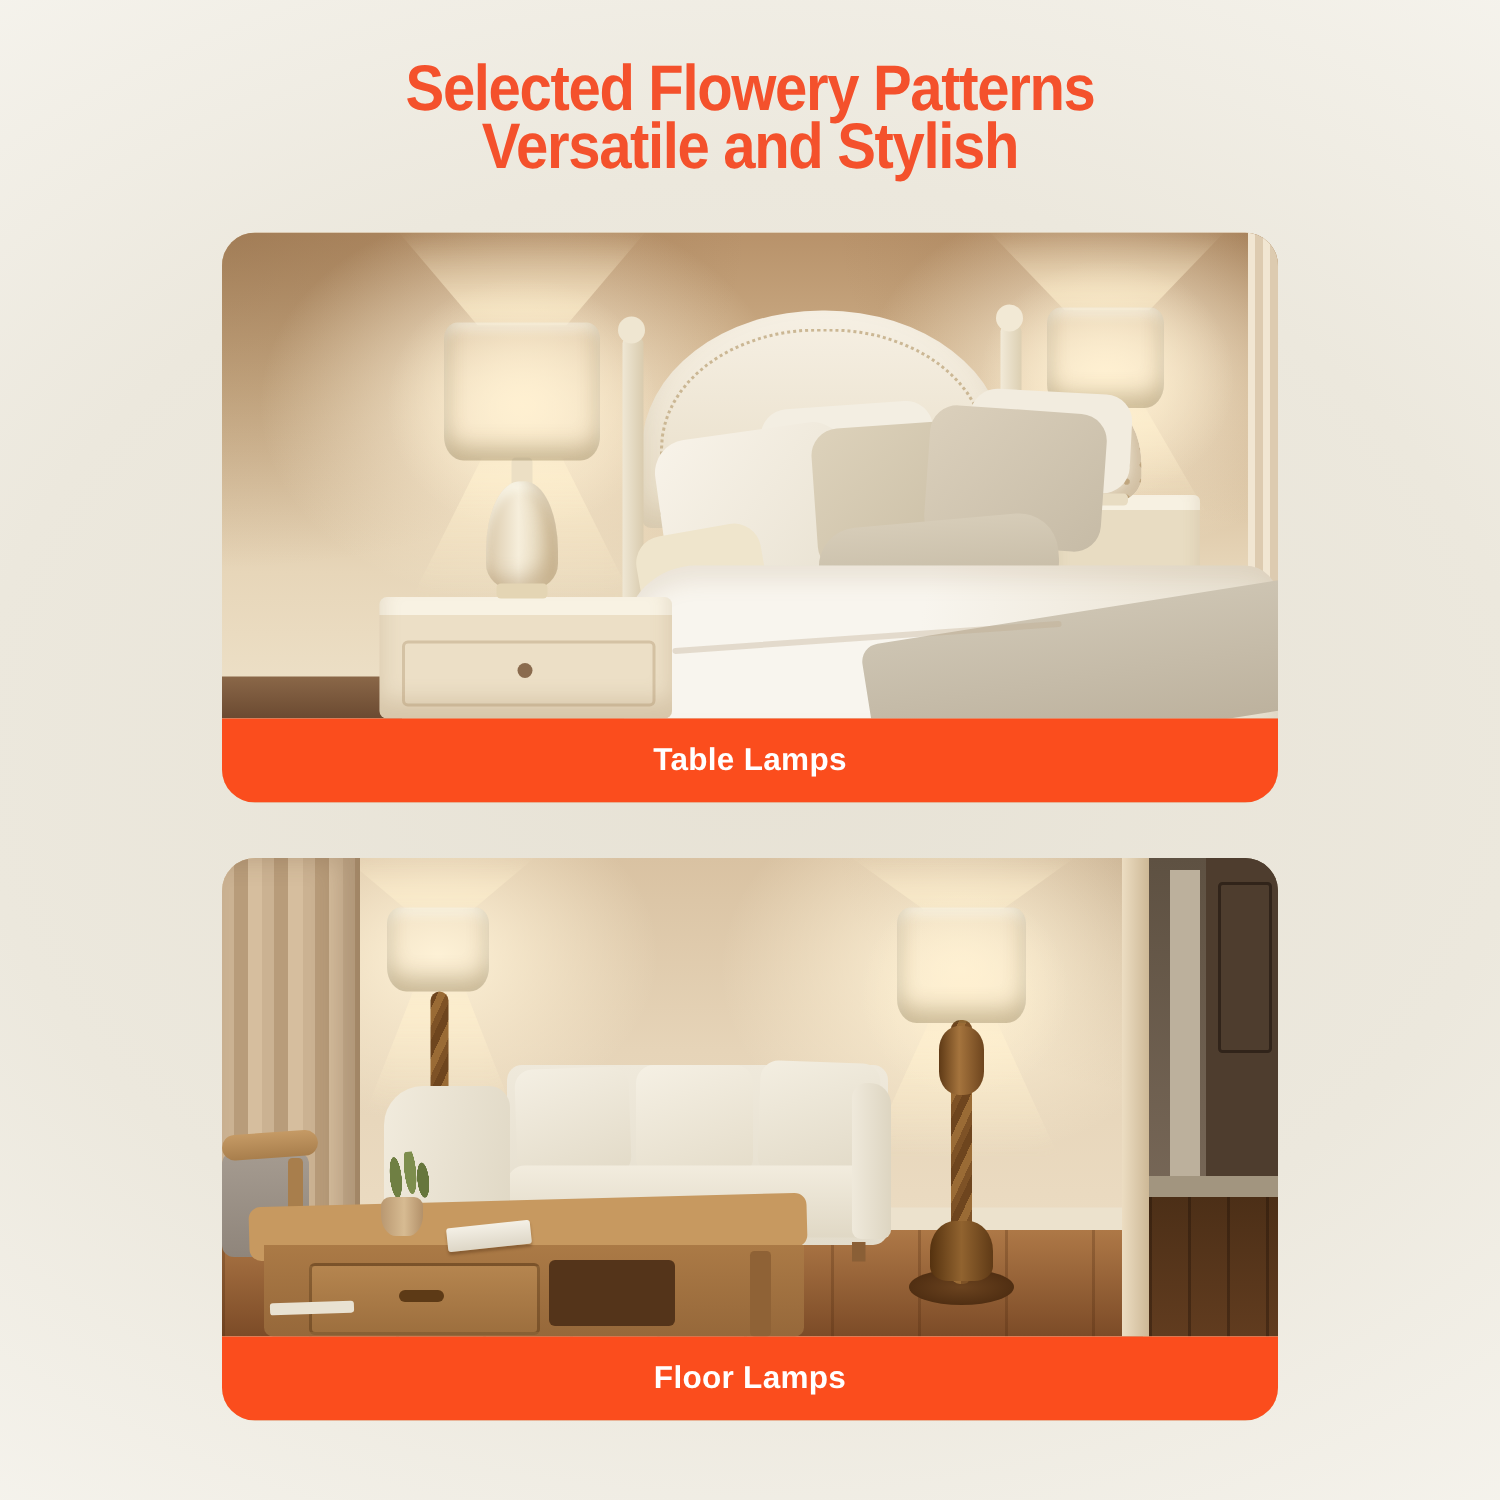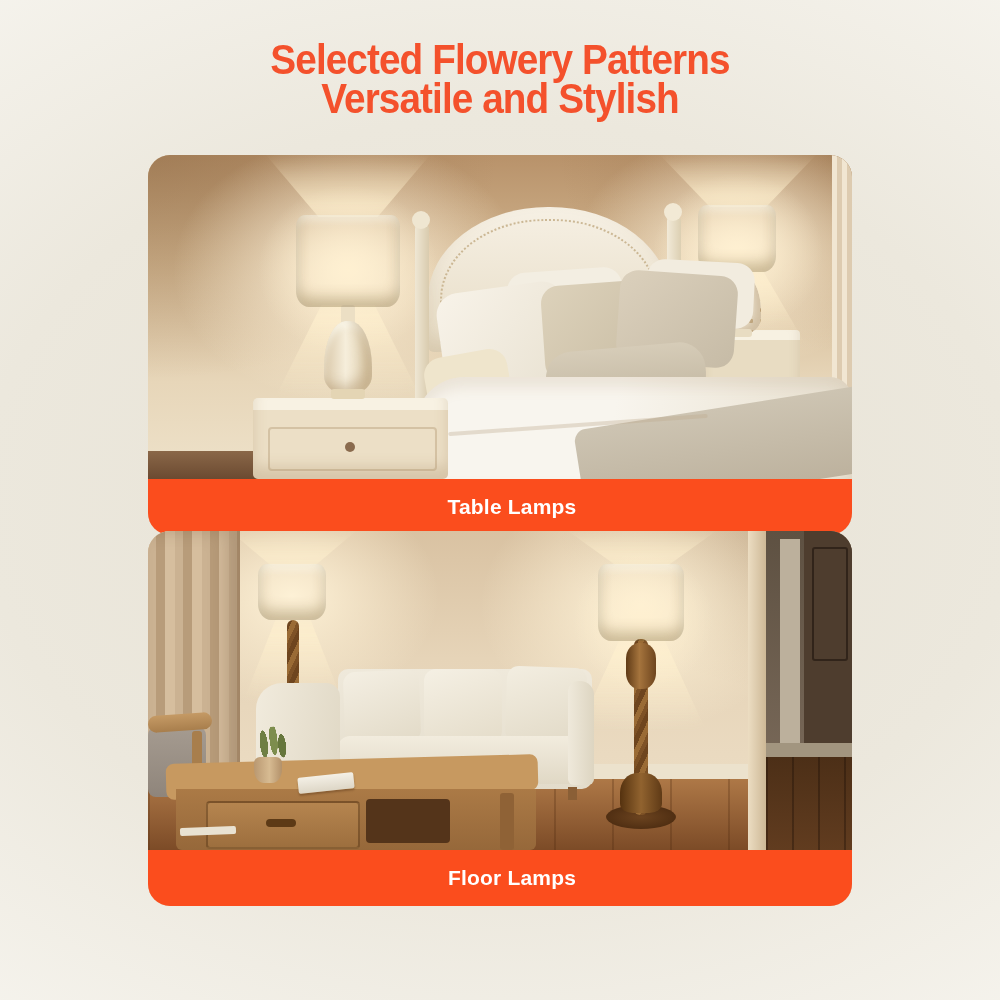--- a/index.html
+++ b/index.html
@@ -22,21 +22,20 @@
   }
   
   .card{
     position:absolute;left:148px;width:704px;
     border-radius:22px;overflow:hidden;background:#d9c4a4;
   }
   .photo{position:absolute;left:0;top:0;width:704px;overflow:hidden;}
   .banner{
     position:absolute;left:0;bottom:0;width:704px;height:56px;
     background:#fb4d1d;
-    padding-left:12px;
   }
   .banner-label{
     display:block;width:100%;height:56px;line-height:56px;text-align:center;
     color:#ffffff;font-size:21px;font-weight:bold;letter-spacing:.2px;
   }
   
   .fshade{
     border-radius:9px 9px 13px 13px / 11px 11px 16px 16px;
     background:
       radial-gradient(ellipse 26% 34% at 26% 48%, #ad8b42 97%, transparent),
@@ -146,21 +145,21 @@
         background:linear-gradient(90deg,#d9c7a8,#f6eedb 45%,#dfcfae);border-radius:46% 46% 38% 38%/64% 64% 24% 24%;
         box-shadow:inset -9px -8px 12px rgba(150,115,70,.35), inset 0 6px 6px rgba(255,255,245,.6);"></div>
       <div class="abs" style="left:183px;top:234px;width:34px;height:10px;background:#e4d5b4;border-radius:3px;"></div>
       <div class="abs fshade" style="left:148px;top:60px;width:104px;height:92px;"></div>
     </div>
     <div class="banner">
       <span class="banner-label">Table Lamps</span>
     </div>
   </div>
 
-  <div class="card" style="top:531px;height:375px;">
+  <div class="card" style="top:572px;height:375px;">
     <div class="photo" style="height:319px;" aria-label="Living room: two floor lamps with floral drum shades beside a cream sofa, wooden coffee table, armchair, tan curtains and an open doorway">
 
       <div class="abs" style="left:0;top:0;width:614px;height:319px;
         background:
           radial-gradient(ellipse 210px 160px at 144px 65px, rgba(255,243,216,.95), transparent 70%),
           radial-gradient(ellipse 230px 180px at 493px 75px, rgba(255,243,216,.95), transparent 70%),
           radial-gradient(ellipse 420px 240px at 704px 0px, rgba(110,80,50,.22), transparent 70%),
           linear-gradient(180deg,#d9c2a2 0%,#e6d4b8 40%,#eee0c8 100%);"></div>
 
       <div class="abs cone up" style="left:82px;top:0;width:126px;height:34px;"></div>

